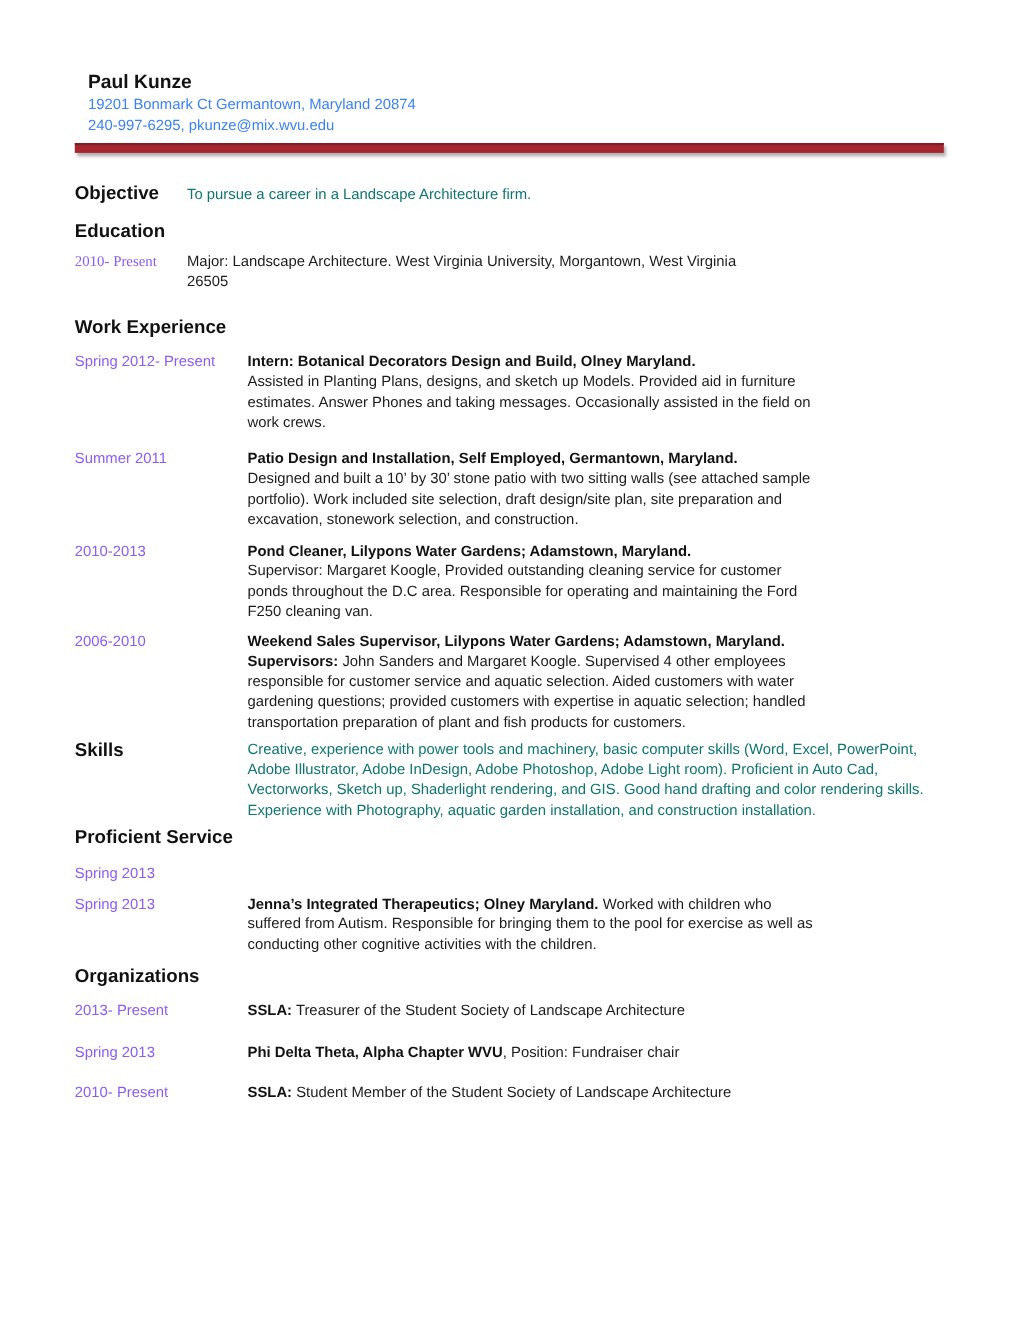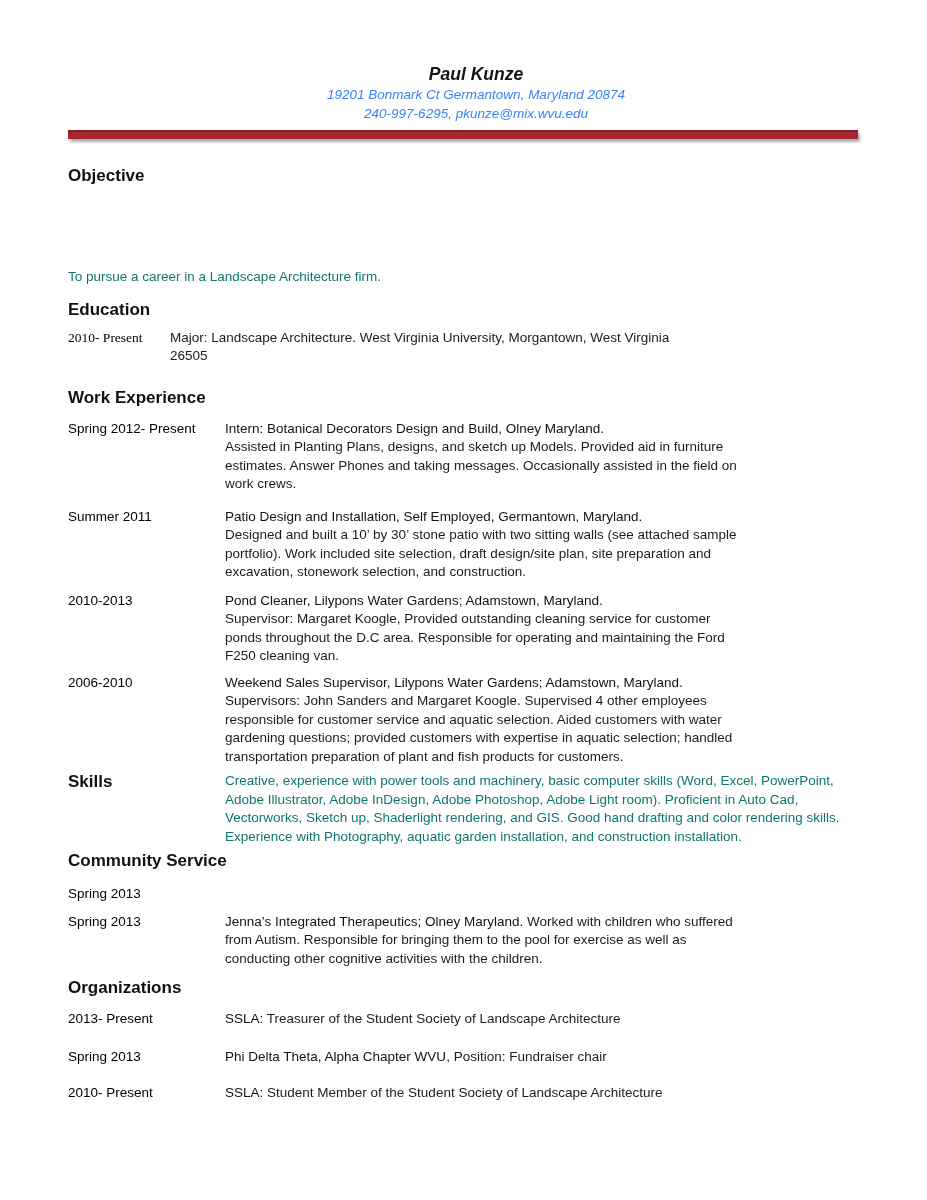--- a/index.html
+++ b/index.html
@@ -10,59 +10,59 @@
     background: #ffffff;
     font-family: "Liberation Sans", sans-serif;
     color: #1c1c1c;
     overflow: hidden;
     box-sizing: border-box;
     padding: 64px 0 0 68px;
   }
   .content { width: 792px; }
 
   
-  .doc-header { text-align: center; transform: translateX(12px); font-style: italic; }
+  .doc-header { transform: translateX(12px); }
   .doc-name {
     font-size: 17.5px; font-weight: 700; line-height: 21px; color: #131313;
   }
   .doc-line { font-size: 13.5px; line-height: 19px; color: #3b82f6; }
 
   .red-rule {
     margin-top: 7px;
     width: 790px; height: 7px;
     background: #a6262f;
     border-top: 2px solid #811d24;
     box-shadow: 2px 3px 3px rgba(110,110,110,0.55);
   }
 
   
   .h-section {
     font-size: 17px; font-weight: 700; line-height: 20px; color: #111;
   }
   .body-text { font-size: 13.5px; line-height: 18.5px; color: #0f766e; }
-  .b { font-weight: 400; color: #121212; }
+  .b { font-weight: 700; color: #121212; }
   .block { display: block; }
 
   
   .row { display: flex; align-items: flex-start; }
   .row .date-col {
-    flex: 0 0 157px; font-size: 13.5px; line-height: 18.5px; color: #000000;
+    flex: 0 0 157px; font-size: 13.5px; line-height: 18.5px; color: #8b5cf6;
   }
   .row .date-col.serif { font-family: "Liberation Serif", serif; flex-basis: 102px; }
   .row .desc-col { width: 524px; font-size: 13.5px; line-height: 18.5px; }
 
   .obj-row { display: flex; align-items: baseline; }
   .obj-row .h-section { flex: 0 0 102px; }
   .skills-row { display: flex; align-items: flex-start; }
   .skills-row .h-section { flex: 0 0 157px; }
 
   .desc-offset { padding-top: 6px; }
 
   
-  .mt-27 { margin-top: 27px; flex-direction: column; }
+  .mt-27 { margin-top: 27px; }
   .mt-13 { margin-top: 13px; }
   .mt-9  { margin-top: 9px; }
   .mt-17 { margin-top: 22px; }
   .mt-12 { margin-top: 12px; }
   .mt-14 { margin-top: 14px; }
   .mt-10 { margin-top: 10px; }
   .mt-8  { margin-top: 8px; }
   .mt-6  { margin-top: 6px; }
   .mt-5  { margin-top: 5px; }
   .mt-19 { margin-top: 19px; }
@@ -114,21 +114,21 @@
     <div class="row mt-8">
       <div class="date-col">2006-2010</div>
       <div class="desc-col"><span class="b">Weekend Sales Supervisor, Lilypons Water Gardens; Adamstown, Maryland. Supervisors:</span><span> John Sanders and Margaret Koogle. Supervised 4 other employees responsible for customer service  and aquatic selection. Aided customers with water gardening questions; provided customers with expertise in aquatic selection; handled transportation preparation of plant and fish products for customers.</span></div>
     </div>
 
     <div class="skills-row mt-6">
       <div class="h-section">Skills</div>
       <div class="desc-col body-text">Creative, experience with power tools and machinery, basic computer skills (Word, Excel, PowerPoint, Adobe Illustrator, Adobe InDesign, Adobe Photoshop, Adobe Light room). Proficient in Auto Cad, Vectorworks, Sketch up, Shaderlight rendering, and GIS. Good hand drafting and color rendering skills. Experience with Photography, aquatic garden installation, and construction installation.</div>
     </div>
 
-    <div class="h-section mt-5">Community Service</div>
+    <div class="h-section mt-5">Proficient Service</div>
 
     <div class="row mt-14">
       <div class="date-col">Spring 2013</div>
     </div>
 
     <div class="row mt-9">
       <div class="date-col">Spring 2013</div>
       <div class="desc-col"><span class="b">Jenna’s Integrated Therapeutics; Olney Maryland.</span><span>  Worked with children who suffered from Autism. Responsible for bringing them to the pool for exercise as well as conducting other cognitive activities with the children.</span></div>
     </div>
 

